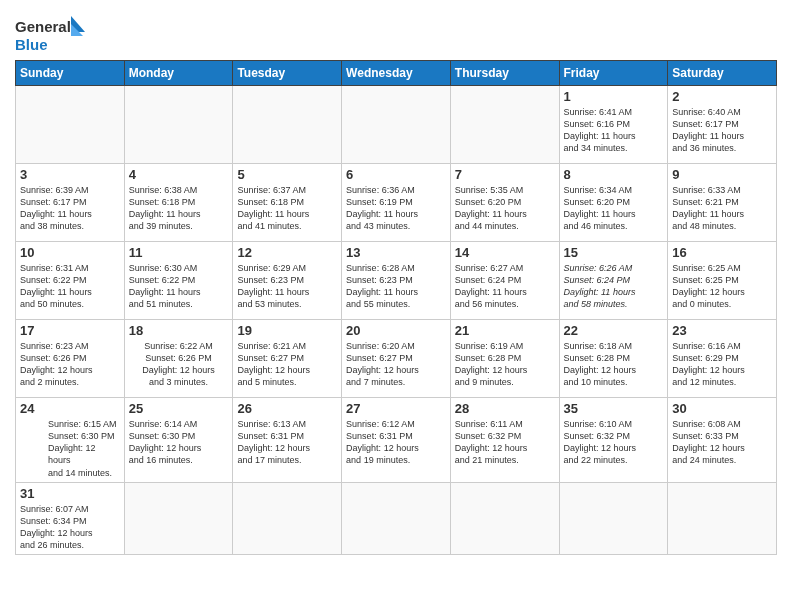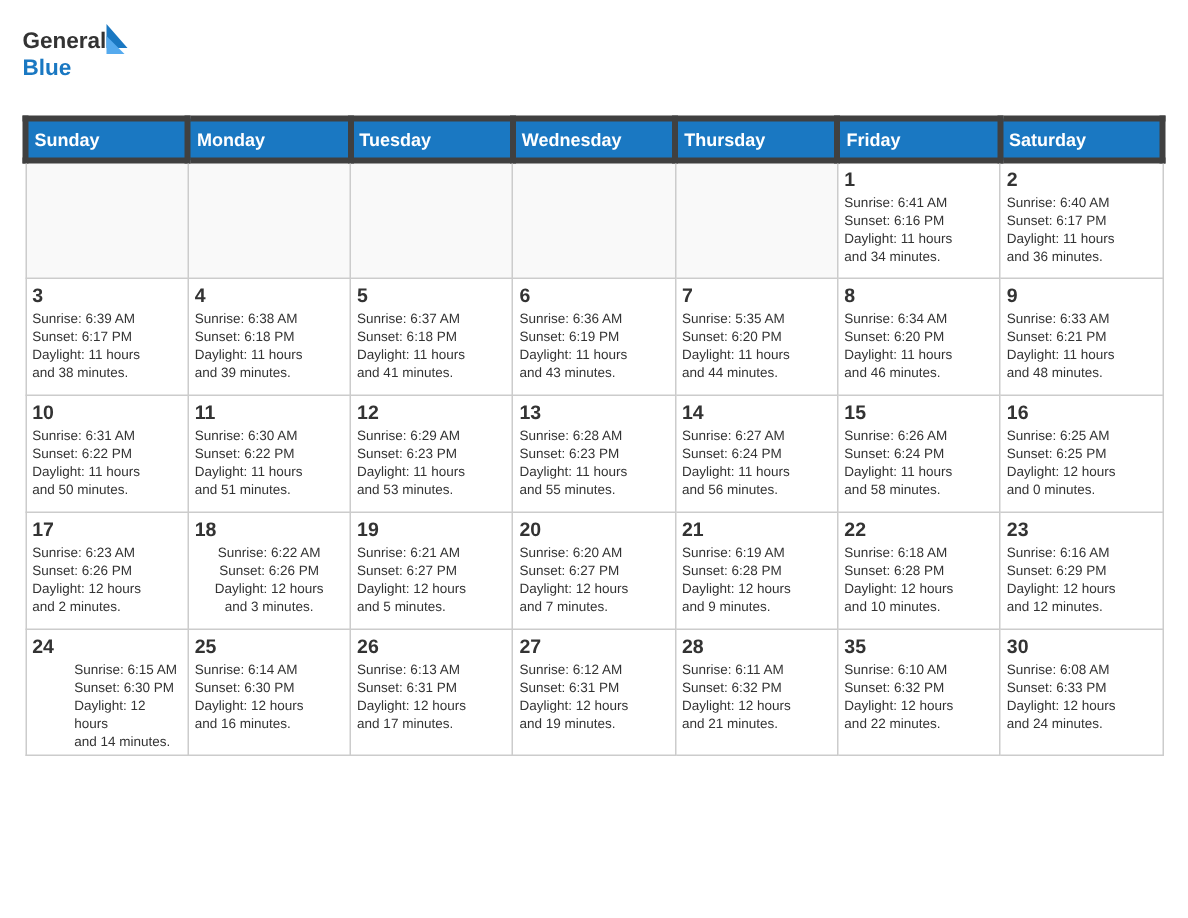--- a/index.html
+++ b/index.html
@@ -7,21 +7,21 @@
       font-family: Arial, sans-serif;
       background: #fff;
       width: 792px;
       min-height: 612px;
       padding: 10px 15px 10px 15px;
     }
     .header-area {
       display: flex;
       justify-content: space-between;
       align-items: flex-start;
-      margin-bottom: 23px;
+      margin-bottom: 6px;
     }
     .logo {
       display: flex;
       align-items: center;
       gap: 4px;
       margin-top: 4px;
     }
     .logo-icon {
       width: 36px;
       height: 36px;
@@ -43,21 +43,21 @@
       border-collapse: collapse;
       table-layout: fixed;
     }
     thead tr th {
       background-color: #1a78c2;
       color: #fff;
       font-size: 12px;
       font-weight: bold;
       padding: 5px 4px;
       text-align: left;
-      border: 4px solid #404040;
+      border: 1px solid #404040;
       margin-left: 40px;
     }
     tbody tr td {
       border: 1px solid #ccc;
       vertical-align: top;
       padding: 3px 4px;
       font-size: 9.5px;
       color: #333;
       height: 78px;
     }
@@ -215,21 +215,21 @@
         </td>
         <td>
           <span class="day-number">14</span>
           <div class="day-info" style="white-space: pre-line;">Sunrise: 6:27 AM
 Sunset: 6:24 PM
 Daylight: 11 hours
 and 56 minutes.</div>
         </td>
         <td>
           <span class="day-number">15</span>
-          <div class="day-info" style="white-space: pre-line;">Sunrise: 6:26 AM
+          <div class="day-info" style="white-space: pre-line; font-style: italic;">Sunrise: 6:26 AM
 Sunset: 6:24 PM
 Daylight: 11 hours
 and 58 minutes.</div>
         </td>
         <td>
           <span class="day-number">16</span>
           <div class="day-info" style="white-space: pre-line;">Sunrise: 6:25 AM
 Sunset: 6:25 PM
 Daylight: 12 hours
 and 0 minutes.</div>
@@ -329,15 +329,30 @@
 Daylight: 12 hours
 and 22 minutes.</div>
         </td>
         <td>
           <span class="day-number">30</span>
           <div class="day-info" style="white-space: pre-line;">Sunrise: 6:08 AM
 Sunset: 6:33 PM
 Daylight: 12 hours
 and 24 minutes.</div>
         </td>
+      </tr>
+      <tr>
+        <td>
+          <span class="day-number">31</span>
+          <div class="day-info" style="white-space: pre-line;">Sunrise: 6:07 AM
+Sunset: 6:34 PM
+Daylight: 12 hours
+and 26 minutes.</div>
+        </td>
+        <td class="empty"></td>
+        <td class="empty"></td>
+        <td class="empty"></td>
+        <td class="empty"></td>
+        <td class="empty"></td>
+        <td class="empty"></td>
       </tr>
     </tbody>
 </table>
 
 </body></html>

